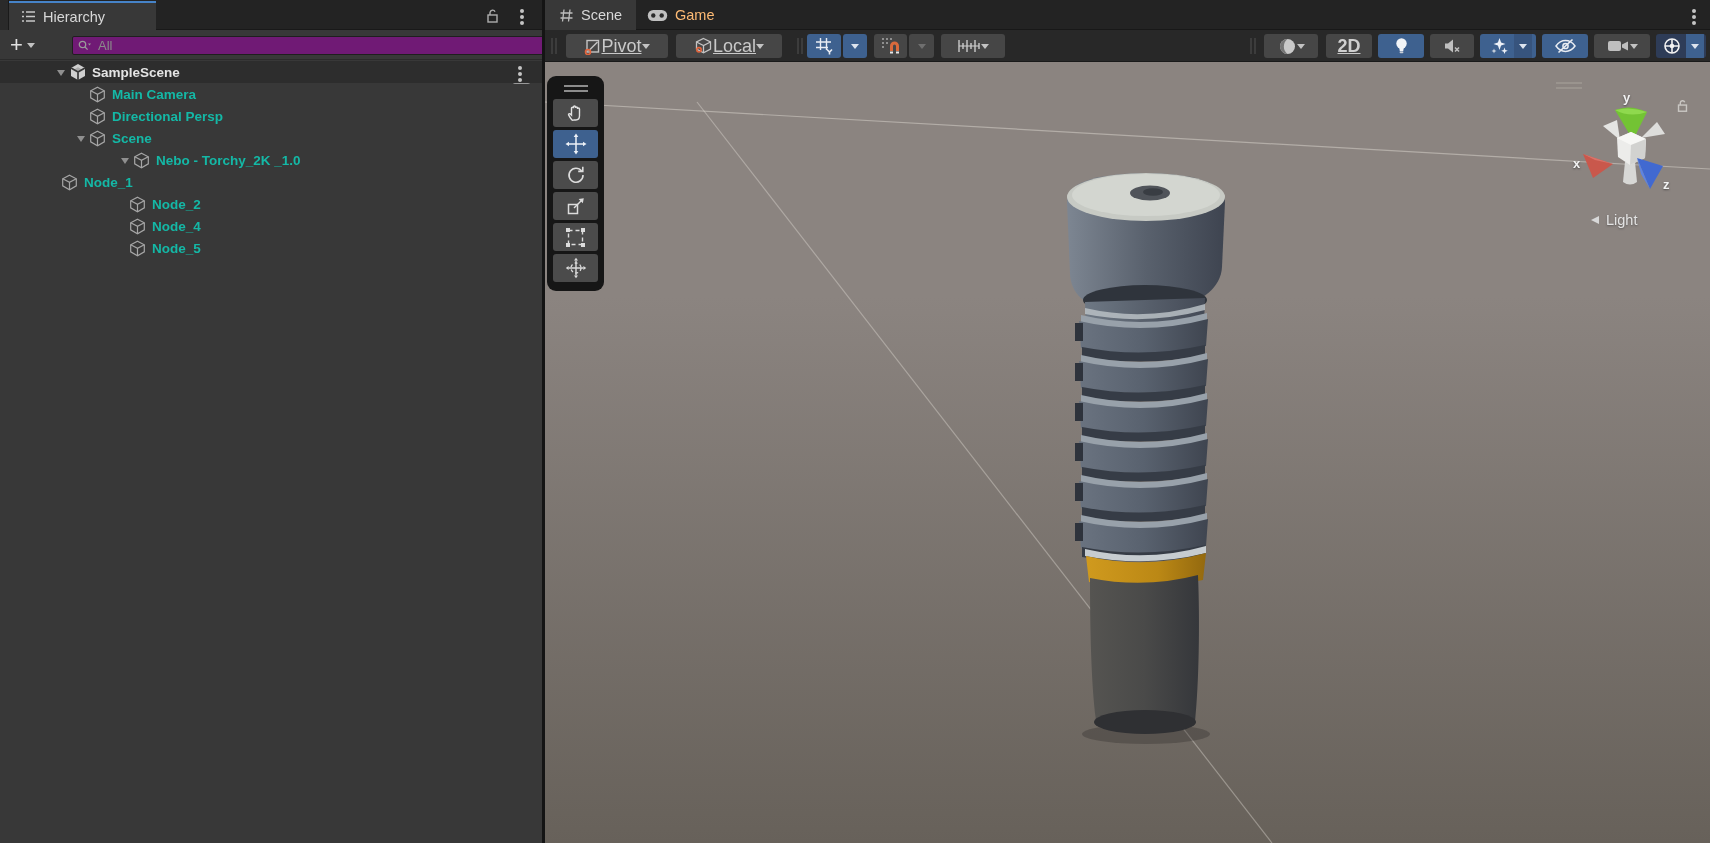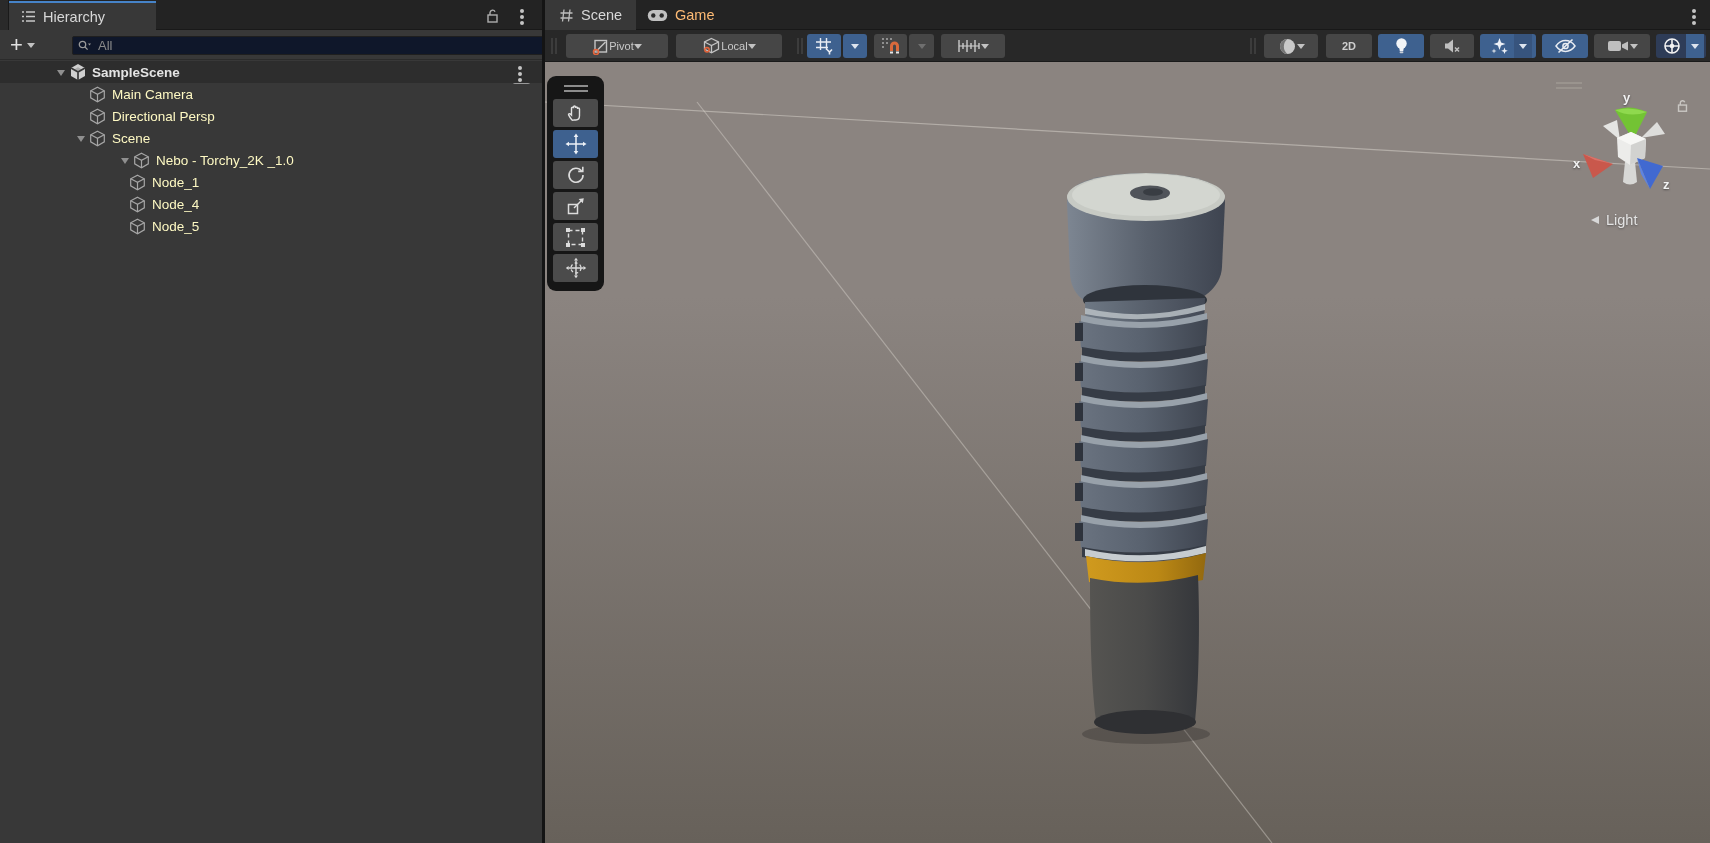--- a/index.html
+++ b/index.html
@@ -17,41 +17,41 @@
   
   .h-panel{position:absolute;left:0;top:0;width:542px;height:843px;background:#383838;}
   .h-tabbar{position:absolute;left:0;top:0;width:100%;height:30px;background:#232323;border-bottom:1px solid #191919;}
   .h-edge{position:absolute;left:0;top:0;width:9px;height:30px;background:#2A2A2A;border-right:1px solid #1A1A1A;}
   .h-tab{position:absolute;left:9px;top:1px;height:29px;width:147px;background:#383838;border-top:2px solid var(--accent);display:flex;align-items:center;gap:7px;padding-left:12px;color:#D8D8D8;font-size:14.5px;}
   .h-lock{position:absolute;right:41px;top:7px;}
   .h-kebab{position:absolute;right:18px;top:15px;}
   .h-toolbar{position:absolute;left:0;top:30px;width:100%;height:30px;background:#383838;border-bottom:1px solid #2B2B2B;}
   .add-btn{position:absolute;left:10px;top:3px;height:24px;display:flex;align-items:center;gap:4px;color:#E0E0E0;cursor:default;}
   .add-btn .plus{font-size:22px;font-weight:400;line-height:20px;}
-  .search-box{position:absolute;left:72px;top:6px;width:486px;height:19px;background:#0f172a;border:1px solid #1F1F1F;border-radius:2px;display:flex;align-items:center;padding:0 4px;gap:4px;}
+  .search-box{position:absolute;left:72px;top:6px;width:486px;height:19px;background:#701a75;border:1px solid #1F1F1F;border-radius:2px;display:flex;align-items:center;padding:0 4px;gap:4px;}
   .search-box input{flex:1;background:transparent;border:none;outline:none;color:#CCC;font-size:13px;}
   .search-box input::placeholder{color:#8A8A8A;}
   .h-ext{position:absolute;right:9px;top:35px;}
   .h-tree{position:absolute;left:0;top:61px;right:0;bottom:0;}
-  .tree-row{position:relative;height:22px;display:flex;align-items:center;color:#fef9c3;font-size:13.5px;white-space:nowrap;}
+  .tree-row{position:relative;height:22px;display:flex;align-items:center;color:#14b8a6;font-size:13.5px;white-space:nowrap;font-weight:bold;}
   .tree-row.hdr{background:#2D2D2D;color:#E4E4E4;font-weight:bold;}
   .tw{width:14px;display:inline-flex;justify-content:center;flex:none;}
   .exp{width:0;height:0;border:4.5px solid transparent;border-top:6px solid #8F8F8F;margin-top:5px;}
   .t-ic{width:19px;flex:none;display:inline-flex;justify-content:center;margin-right:5px;}
   .row-kebab{position:absolute;right:20px;top:11px;}
 
   
   .divider{position:absolute;left:542px;top:0;width:3px;height:843px;background:#141414;}
   .s-panel{position:absolute;left:545px;top:0;width:1165px;height:843px;background:#282828;}
   .s-tabbar{position:absolute;left:0;top:0;width:100%;height:30px;background:#232323;border-bottom:1px solid #181818;}
   .s-tab{position:absolute;top:0;height:30px;display:flex;align-items:center;gap:7px;padding:0 14px;color:#fdba74;font-size:14.5px;}
   .s-tab.active{background:#383838;color:#D8D8D8;}
   .s-kebab{position:absolute;right:14px;top:15px;}
   .s-toolbar{position:absolute;left:0;top:30px;width:100%;height:32px;background:#282828;border-bottom:1px solid #1A1A1A;}
-  .tb{position:absolute;top:4px;height:24px;background:#464646;border-radius:3px;display:flex;align-items:center;justify-content:center;color:#C9C9C9;font-size:11px;padding:0 6px;}
+  .tb{position:absolute;top:4px;height:24px;background:#464646;border-radius:3px;display:flex;align-items:center;justify-content:center;color:#C9C9C9;font-size:18px;padding:0 6px;text-decoration:underline;}
   .tb.blue{background:var(--blue);}
   .sep{position:absolute;top:8px;width:2px;height:16px;background:#3C3C3C;box-shadow:4px 0 0 #3C3C3C;}
   .seg{padding:0;overflow:hidden;}
   .seg .half{height:100%;display:flex;align-items:center;justify-content:center;padding:0 5px;}
 
   
   .s-viewport{position:absolute;left:0;top:62px;width:1165px;height:781px;background:linear-gradient(180deg,var(--sceneTop) 0%,var(--sceneTop) 30%,var(--sceneBot) 100%);overflow:hidden;}
   .vp-lines,.torch{position:absolute;left:0;top:0;}
   .toolstrip{position:absolute;left:2px;top:14px;width:57px;background:#161616;border-radius:9px;padding:7px 0 6px;}
   .ts-handle{width:24px;height:2px;background:#8C8C8C;box-shadow:0 5px 0 #8C8C8C;margin:2px auto 12px;}
@@ -164,29 +164,39 @@
             <span class="exp"></span>
           </span>
           <span class="t-ic icon">
             <svg xmlns="http://www.w3.org/2000/svg" width="17" height="17" viewBox="0 0 17 17">
               <path d="M8.5 1.2 15.3 4.8v7L8.5 15.8 1.7 11.8v-7Z" fill="none" stroke="#A6A6A6" stroke-width="1.2"></path>
               <path d="M1.7 4.8 8.5 8.3l6.8-3.5M8.5 8.3v7.5" fill="none" stroke="#A6A6A6" stroke-width="1.2"></path>
             </svg>
           </span>
           <span>Nebo - Torchy_2K _1.0</span>
         </div>
+        <div class="tree-row" style="padding-left: 46px;">
+          <span class="tw"></span>
+          <span class="t-ic icon">
+            <svg xmlns="http://www.w3.org/2000/svg" width="17" height="17" viewBox="0 0 17 17">
+              <path d="M8.5 1.2 15.3 4.8v7L8.5 15.8 1.7 11.8v-7Z" fill="none" stroke="#A6A6A6" stroke-width="1.2"></path>
+              <path d="M1.7 4.8 8.5 8.3l6.8-3.5M8.5 8.3v7.5" fill="none" stroke="#A6A6A6" stroke-width="1.2"></path>
+            </svg>
+          </span>
+          <span>Node_1</span>
+        </div>
         <div class="tree-row" style="padding-left: 114px;">
           <span class="tw"></span>
           <span class="t-ic icon">
             <svg xmlns="http://www.w3.org/2000/svg" width="17" height="17" viewBox="0 0 17 17">
               <path d="M8.5 1.2 15.3 4.8v7L8.5 15.8 1.7 11.8v-7Z" fill="none" stroke="#A6A6A6" stroke-width="1.2"></path>
               <path d="M1.7 4.8 8.5 8.3l6.8-3.5M8.5 8.3v7.5" fill="none" stroke="#A6A6A6" stroke-width="1.2"></path>
             </svg>
           </span>
-          <span>Node_1</span>
+          <span>Node_2</span>
         </div>
         <div class="tree-row" style="padding-left: 114px;">
           <span class="tw"></span>
           <span class="t-ic icon">
             <svg xmlns="http://www.w3.org/2000/svg" width="17" height="17" viewBox="0 0 17 17">
               <path d="M8.5 1.2 15.3 4.8v7L8.5 15.8 1.7 11.8v-7Z" fill="none" stroke="#A6A6A6" stroke-width="1.2"></path>
               <path d="M1.7 4.8 8.5 8.3l6.8-3.5M8.5 8.3v7.5" fill="none" stroke="#A6A6A6" stroke-width="1.2"></path>
             </svg>
           </span>
           <span>Node_4</span>

